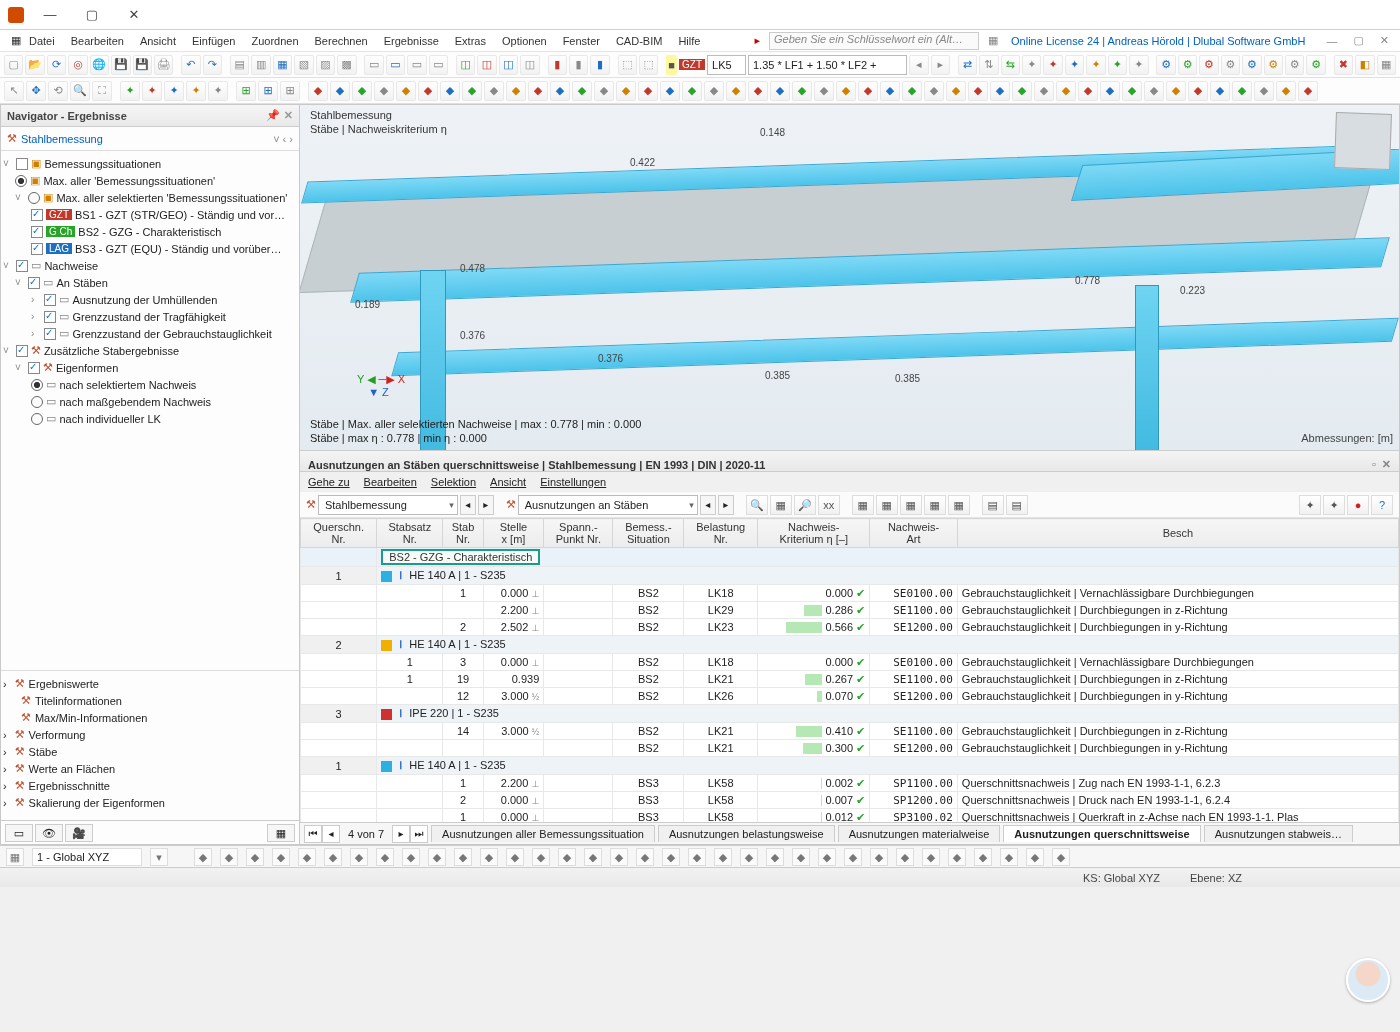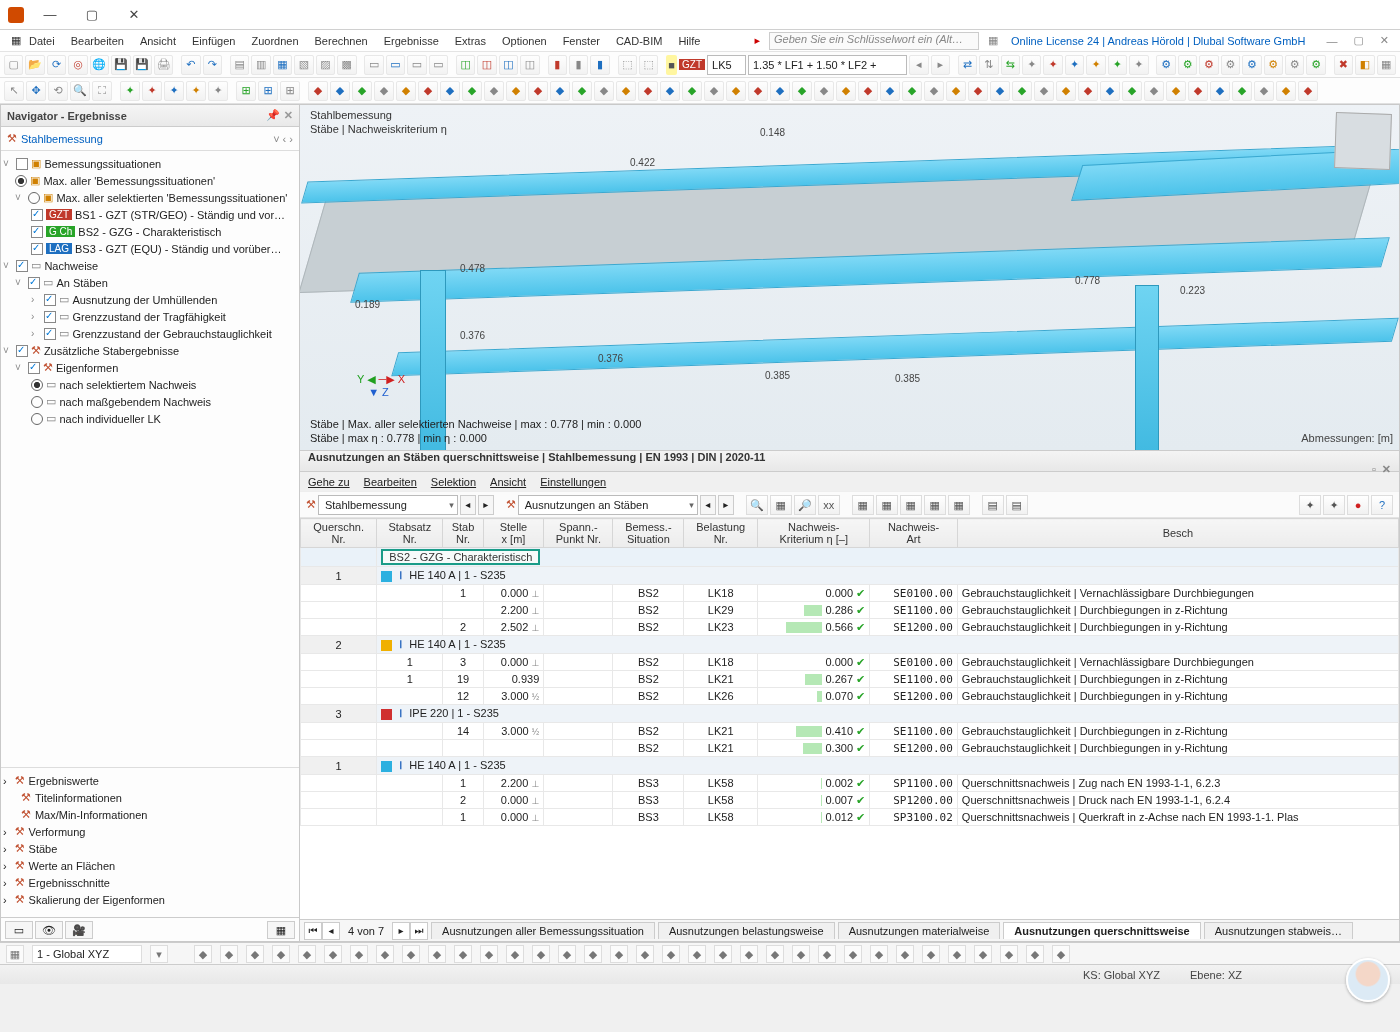--- a/index.html
+++ b/index.html
@@ -51,21 +51,21 @@
   .view3d .cap{position:absolute;bottom:20px;left:10px;font-size:11px;color:#222;}
   .view3d .cap2{position:absolute;bottom:6px;left:10px;font-size:11px;color:#222;}
   .view3d .dim{position:absolute;right:6px;bottom:6px;font-size:11px;color:#444;}
   .beam{position:absolute;background:linear-gradient(#7fd9f6,#4cc3ea);border:1px solid #3aa8d0;}
   .wall{position:absolute;background:#c7cfd3;border:1px solid #aeb6ba;}
   .col{position:absolute;background:linear-gradient(#6fd4f2,#3eb8e0);border:1px solid #2e99bd;}
   .lab{position:absolute;font-size:10px;color:#444;}
   .cube{position:absolute;top:8px;right:8px;width:56px;height:56px;background:#d8dde1;border:1px solid #aaa;transform:rotate(2deg);}
   .axis{position:absolute;left:57px;bottom:52px;font-size:10px;}
   .axis .xg{color:#d02020;} .axis .yg{color:#20a020;} .axis .zg{color:#2060d0;}
-  .panel-title{height:22px;background:linear-gradient(#f4f4f4,#e8e8e8);border-top:1px solid #ccc;border-bottom:1px solid #ccc;display:flex;align-items:flex-start;padding:0 8px;font-weight:600;color:#333;flex-direction:column;}
+  .panel-title{height:22px;background:linear-gradient(#f4f4f4,#e8e8e8);border-top:1px solid #ccc;border-bottom:1px solid #ccc;display:flex;align-items:flex-end;padding:0 8px;font-weight:600;color:#333;}
   .panel-title .xx{margin-left:auto;color:#888;display:flex;gap:6px;}
   .panel-menu{height:20px;display:flex;align-items:center;gap:14px;padding:0 8px;border-bottom:1px solid #eee;text-decoration:underline;}
   .panel-tb{height:26px;display:flex;align-items:center;gap:2px;padding:0 6px;border-bottom:1px solid #e4e4e4;background:#fbfbfb;}
   .panel-tb .combo{height:20px;border:1px solid #bbb;padding:0 16px 0 6px;background:#fff;position:relative;min-width:140px;line-height:18px;}
   .panel-tb .combo::after{content:"▾";position:absolute;right:3px;font-size:9px;color:#666;}
   .panel-tb .nb{width:16px;height:20px;border:1px solid #ccc;background:#f6f6f6;text-align:center;line-height:18px;font-size:10px;}
   .panel-tb .sep{width:8px;}
   .panel-tb .ib{width:22px;height:20px;border:1px solid #ddd;background:linear-gradient(#fff,#f1f1f1);text-align:center;line-height:18px;font-size:11px;color:#555;}
   .grid { flex:1; overflow:auto; background:#fff;}
   table.g{border-collapse:collapse;width:100%;}
@@ -255,21 +255,21 @@
     <div class="tbtn c3">◆</div>
     <div class="tbtn c4">◆</div>
     <div class="tbtn c0">◆</div>
     <div class="tbtn c1">◆</div>
     <div class="tbtn c2">◆</div>
     <div class="tbtn c3">◆</div>
     <div class="tbtn c4">◆</div>
     <div class="tbtn c0">◆</div>
 </div>
 
-<div class="main" style="height:838px;">
+<div class="main" style="height:741px;">
 
   <div class="navigator">
     <div class="nav-title">
       <span>Navigator - Ergebnisse</span>
       <div class="xx">
           <span>📌</span>
           <span>✕</span>
         </div>
     </div>
     <div class="nav-sub">

